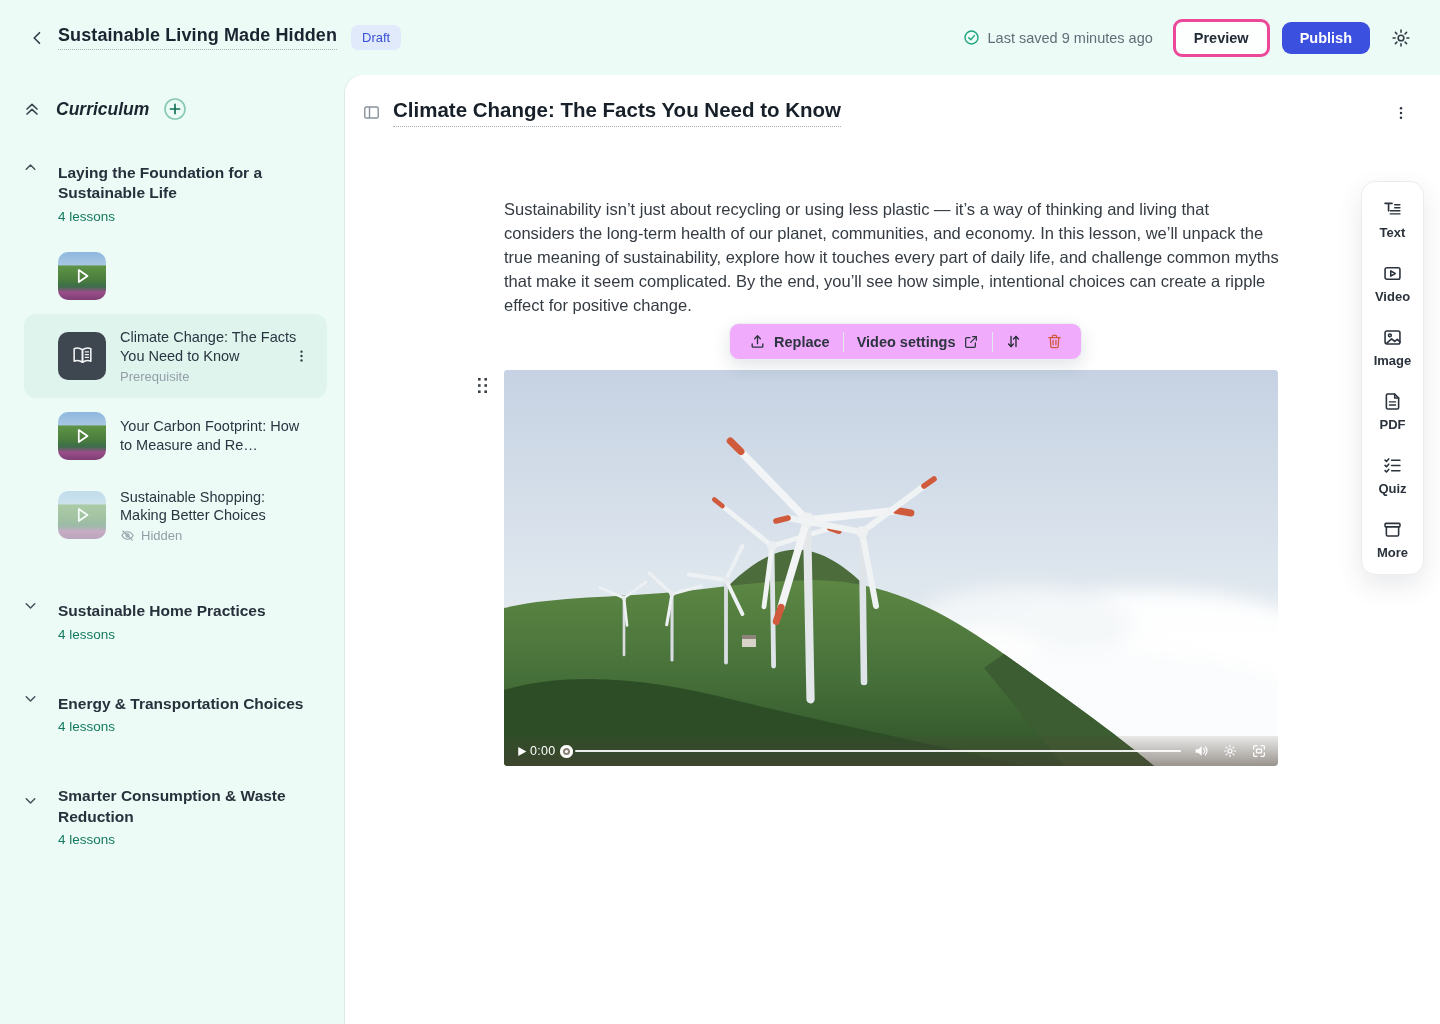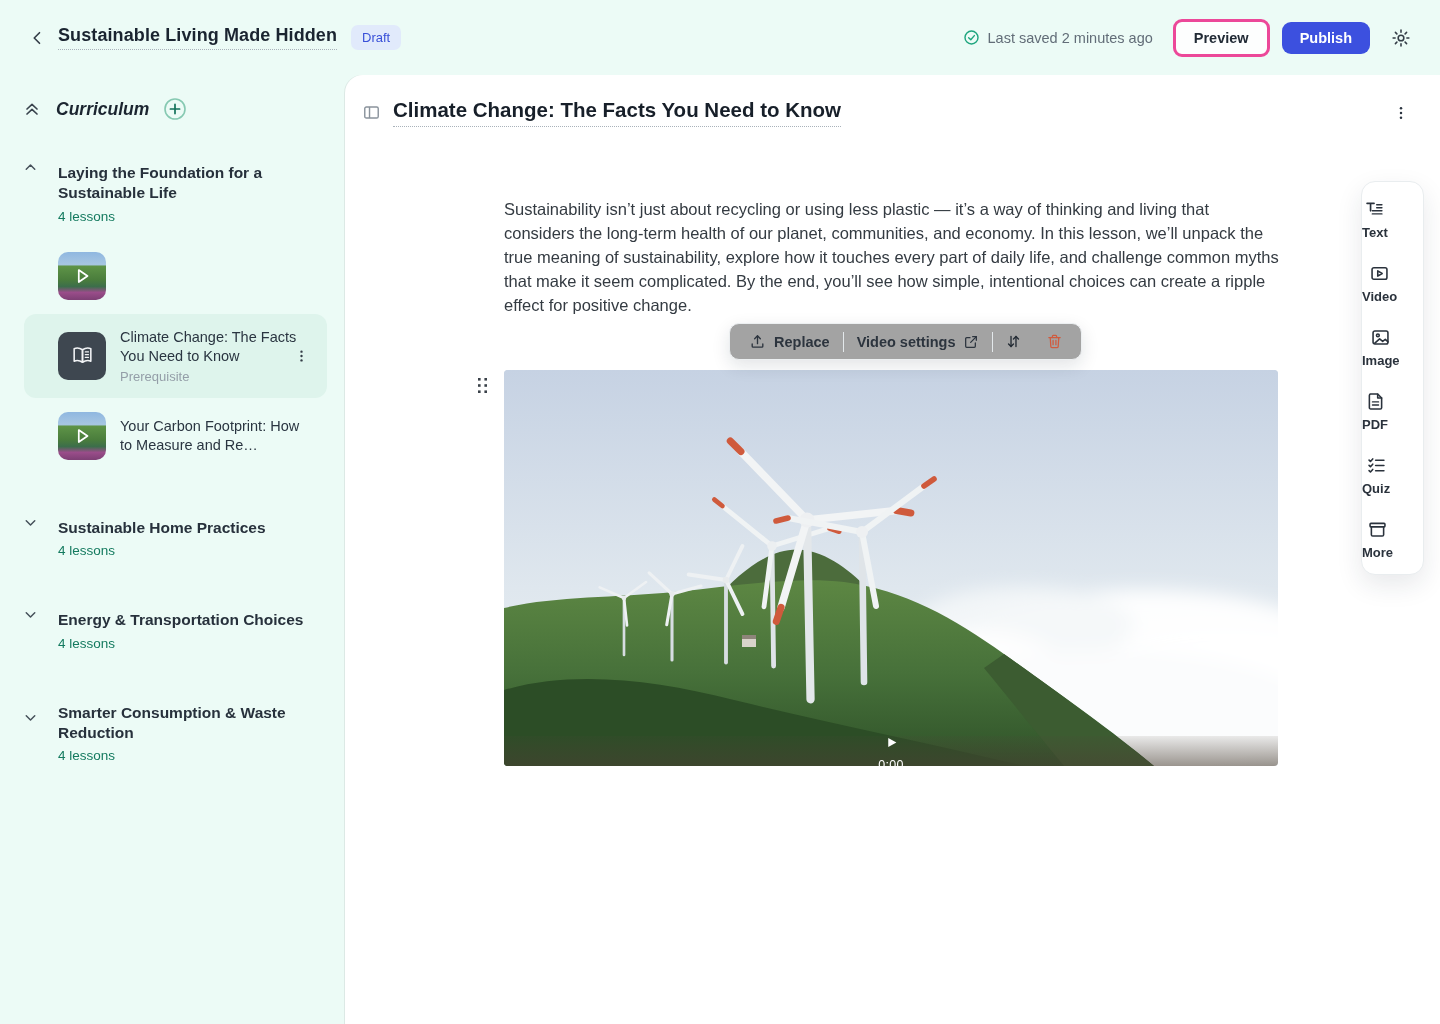--- a/index.html
+++ b/index.html
@@ -85,56 +85,56 @@
   .main-kebab { position:absolute; right:27px; top:26px; color:#2b3440; cursor:pointer; padding:4px; }
 
   .doc-paragraph {
     position:absolute; left:159px; top:122px; width:776px;
     font-size:16.5px; line-height:24px; color:#343b42; cursor:text;
   }
 
   
   .block-toolbar {
     position:absolute; left:384px; top:248px; height:37px;
-    background:#a3a3a3; border:1px solid #eceff1; border-radius:10px;
+    background:#f0abfc; border:1px solid #eceff1; border-radius:10px;
     box-shadow:0 6px 18px rgba(20,35,50,.12);
     display:flex; align-items:center; padding:0 6px; z-index:5;
   }
   .bt-item { display:flex; align-items:center; gap:8px; padding:0 13px; font-size:14.5px; font-weight:600; color:#2c343e; cursor:pointer; height:100%; }
   .bt-sep { width:1px; height:20px; background:#e3e8eb; }
   .bt-icon-only { padding:0 12px; display:flex; align-items:center; cursor:pointer; height:100%; color:#232b34;}
   .bt-trash { color:#d05b3f; }
 
   
   .drag-handle { position:absolute; left:131px; top:301px; color:#3a4149; cursor:grab; }
 
   
   .video {
     position:absolute; left:159px; top:295px; width:774px; height:396px;
     border-radius:4px; overflow:hidden; background:#cfd9e4;
   }
   .vid-scene { position:absolute; inset:0; }
   .controls {
     position:absolute; left:0; right:0; bottom:0; height:30px;
     background:linear-gradient(rgba(80,70,58,.10), rgba(75,64,52,.55));
-    display:flex; align-items:center; padding:0 11px; gap:9px; color:#fff;flex-direction:column;
+    display:flex; align-items:center; padding:0 11px; gap:2px; color:#fff;
   }
   .ctl-play { cursor:pointer; display:flex; }
   .ctl-time { font-size:12.5px; letter-spacing:.3px; }
   .scrubber { width:13px; height:13px; border-radius:50%; background:#fff; box-shadow:inset 0 0 0 3px #fff, inset 0 0 0 5px #8c8376; flex:none; cursor:pointer; margin-left:2px;}
   .progress { flex:1; height:2.5px; background:rgba(255,255,255,.9); border-radius:2px; margin-right:10px; cursor:pointer; }
   .ctl-right { display:flex; align-items:center; gap:13px; }
   .ctl-right > div { cursor:pointer; display:flex; }
 
   
   .tools {
     position:absolute; left:1361px; top:181px; width:63px;
     background:#fff; border:1px solid #e9edef; border-radius:14px;
     box-shadow:0 10px 26px rgba(25,40,55,.10);
-    padding:17px 0 14px; display:flex; flex-direction:column; align-items:flex-start; gap:23px;
+    padding:17px 0 14px; display:flex; flex-direction:column; align-items:center; gap:23px;
     z-index:6;
   }
   .tool { display:flex; flex-direction:column; align-items:center; gap:5px; cursor:pointer; color:#2a323c; }
   .tool-label { font-size:13px; font-weight:600; color:#2a323c; }
 </style>
 </head>
 <body>
 
 <header class="topbar">
   <div class="back-btn">
@@ -148,21 +148,21 @@
   <div class="badge-draft">Draft</div>
 
   <div class="topbar-right">
     <div class="saved">
       <span>
         <svg width="17" height="17" viewBox="0 0 24 24" fill="none" stroke="#1ea57e" stroke-width="2" stroke-linecap="round" stroke-linejoin="round">
             <circle cx="12" cy="12" r="9.2"></circle>
             <polyline points="8 12.3 11 15.1 16 9.3"></polyline>
           </svg>
       </span>
-      <span>Last saved 2 minutes ago</span>
+      <span>Last saved 9 minutes ago</span>
     </div>
     <button class="btn btn-outline">Preview</button>
     <button class="btn btn-primary">Publish</button>
     <div class="gear-btn">
       <span>
         <svg width="22" height="22" viewBox="0 0 24 24" fill="none" stroke="currentColor" stroke-width="1.7" stroke-linecap="round">
           <circle cx="12" cy="12" r="3.1"></circle>
           <path d="M12 3.4v2.2M12 18.4v2.2M3.4 12h2.2M18.4 12h2.2M5.9 5.9l1.6 1.6M16.5 16.5l1.6 1.6M18.1 5.9l-1.6 1.6M7.5 16.5l-1.6 1.6"></path>
         </svg>
       </span>
@@ -247,20 +247,42 @@
             <svg width="22" height="22" viewBox="0 0 24 24" fill="none" stroke="#fff" stroke-width="1.9" stroke-linejoin="round">
                 <polygon points="8.5 5.5 18 12 8.5 18.5"></polygon>
               </svg>
           </div>
         </div>
         <div>
           <div class="lesson-title">Your Carbon Footprint: How to Measure and Re…</div>
         </div>
       </div>
 
+      <div class="lesson">
+        <div class="thumb dim">
+          <div class="play-ovl">
+            <svg width="22" height="22" viewBox="0 0 24 24" fill="none" stroke="#fff" stroke-width="1.9" stroke-linejoin="round">
+                <polygon points="8.5 5.5 18 12 8.5 18.5"></polygon>
+              </svg>
+          </div>
+        </div>
+        <div>
+          <div class="lesson-title">Sustainable Shopping: Making Better Choices</div>
+          <div class="lesson-meta">
+            <span>
+              <svg width="15" height="15" viewBox="0 0 24 24" fill="none" stroke="#949ea8" stroke-width="1.7" stroke-linecap="round" stroke-linejoin="round">
+                <path d="M3 12s3.4-6 9-6 9 6 9 6-3.4 6-9 6-9-6-9-6z"></path>
+                  <circle cx="12" cy="12" r="2.6"></circle>
+                  <path d="M4.5 4.5l15 15"></path>
+              </svg>
+            </span>
+            <span>Hidden</span>
+          </div>
+        </div>
+      </div>
 
     </div>
   </div>
 
   <div class="section" style="margin-top:36px;">
     <div class="sec-head">
       <div class="sec-chevron">
         <svg width="17" height="17" viewBox="0 0 24 24" fill="none" stroke="currentColor" stroke-width="2.1" stroke-linecap="round" stroke-linejoin="round">
             <polyline points="6 9.5 12 15.5 18 9.5"></polyline>
           </svg>

